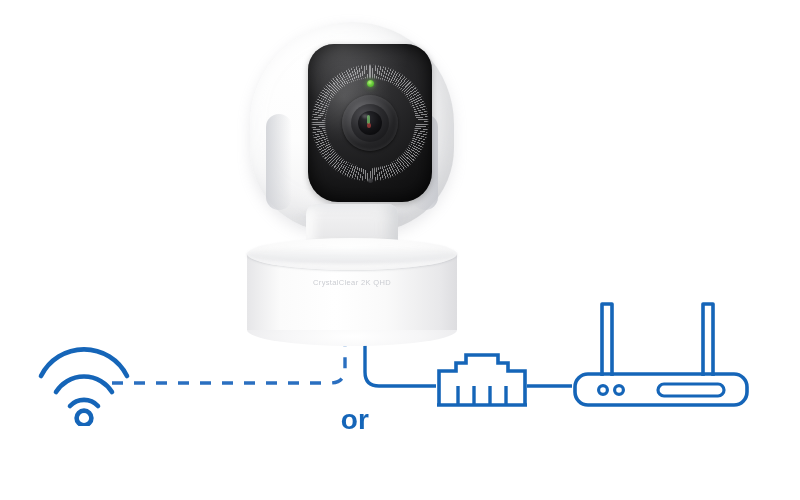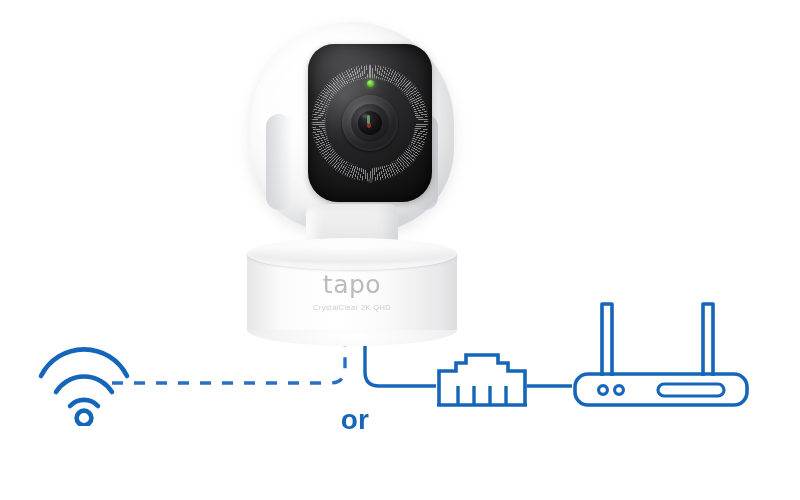--- a/index.html
+++ b/index.html
@@ -394,19 +394,18 @@
 
     <div class="neck-shadow"></div>
     <div class="neck"></div>
 
     <div class="base-bottom"></div>
     <div class="base-body"></div>
     <div class="base-top"></div>
     <div class="base-rim"></div>
 
     <div class="brand-wrap">
-      <div class="brand-tapo">tapo</div>
       <div class="brand-sub">CrystalClear 2K QHD</div>
     </div>
 
   </div>
 
 </div>
 
 </body></html>

